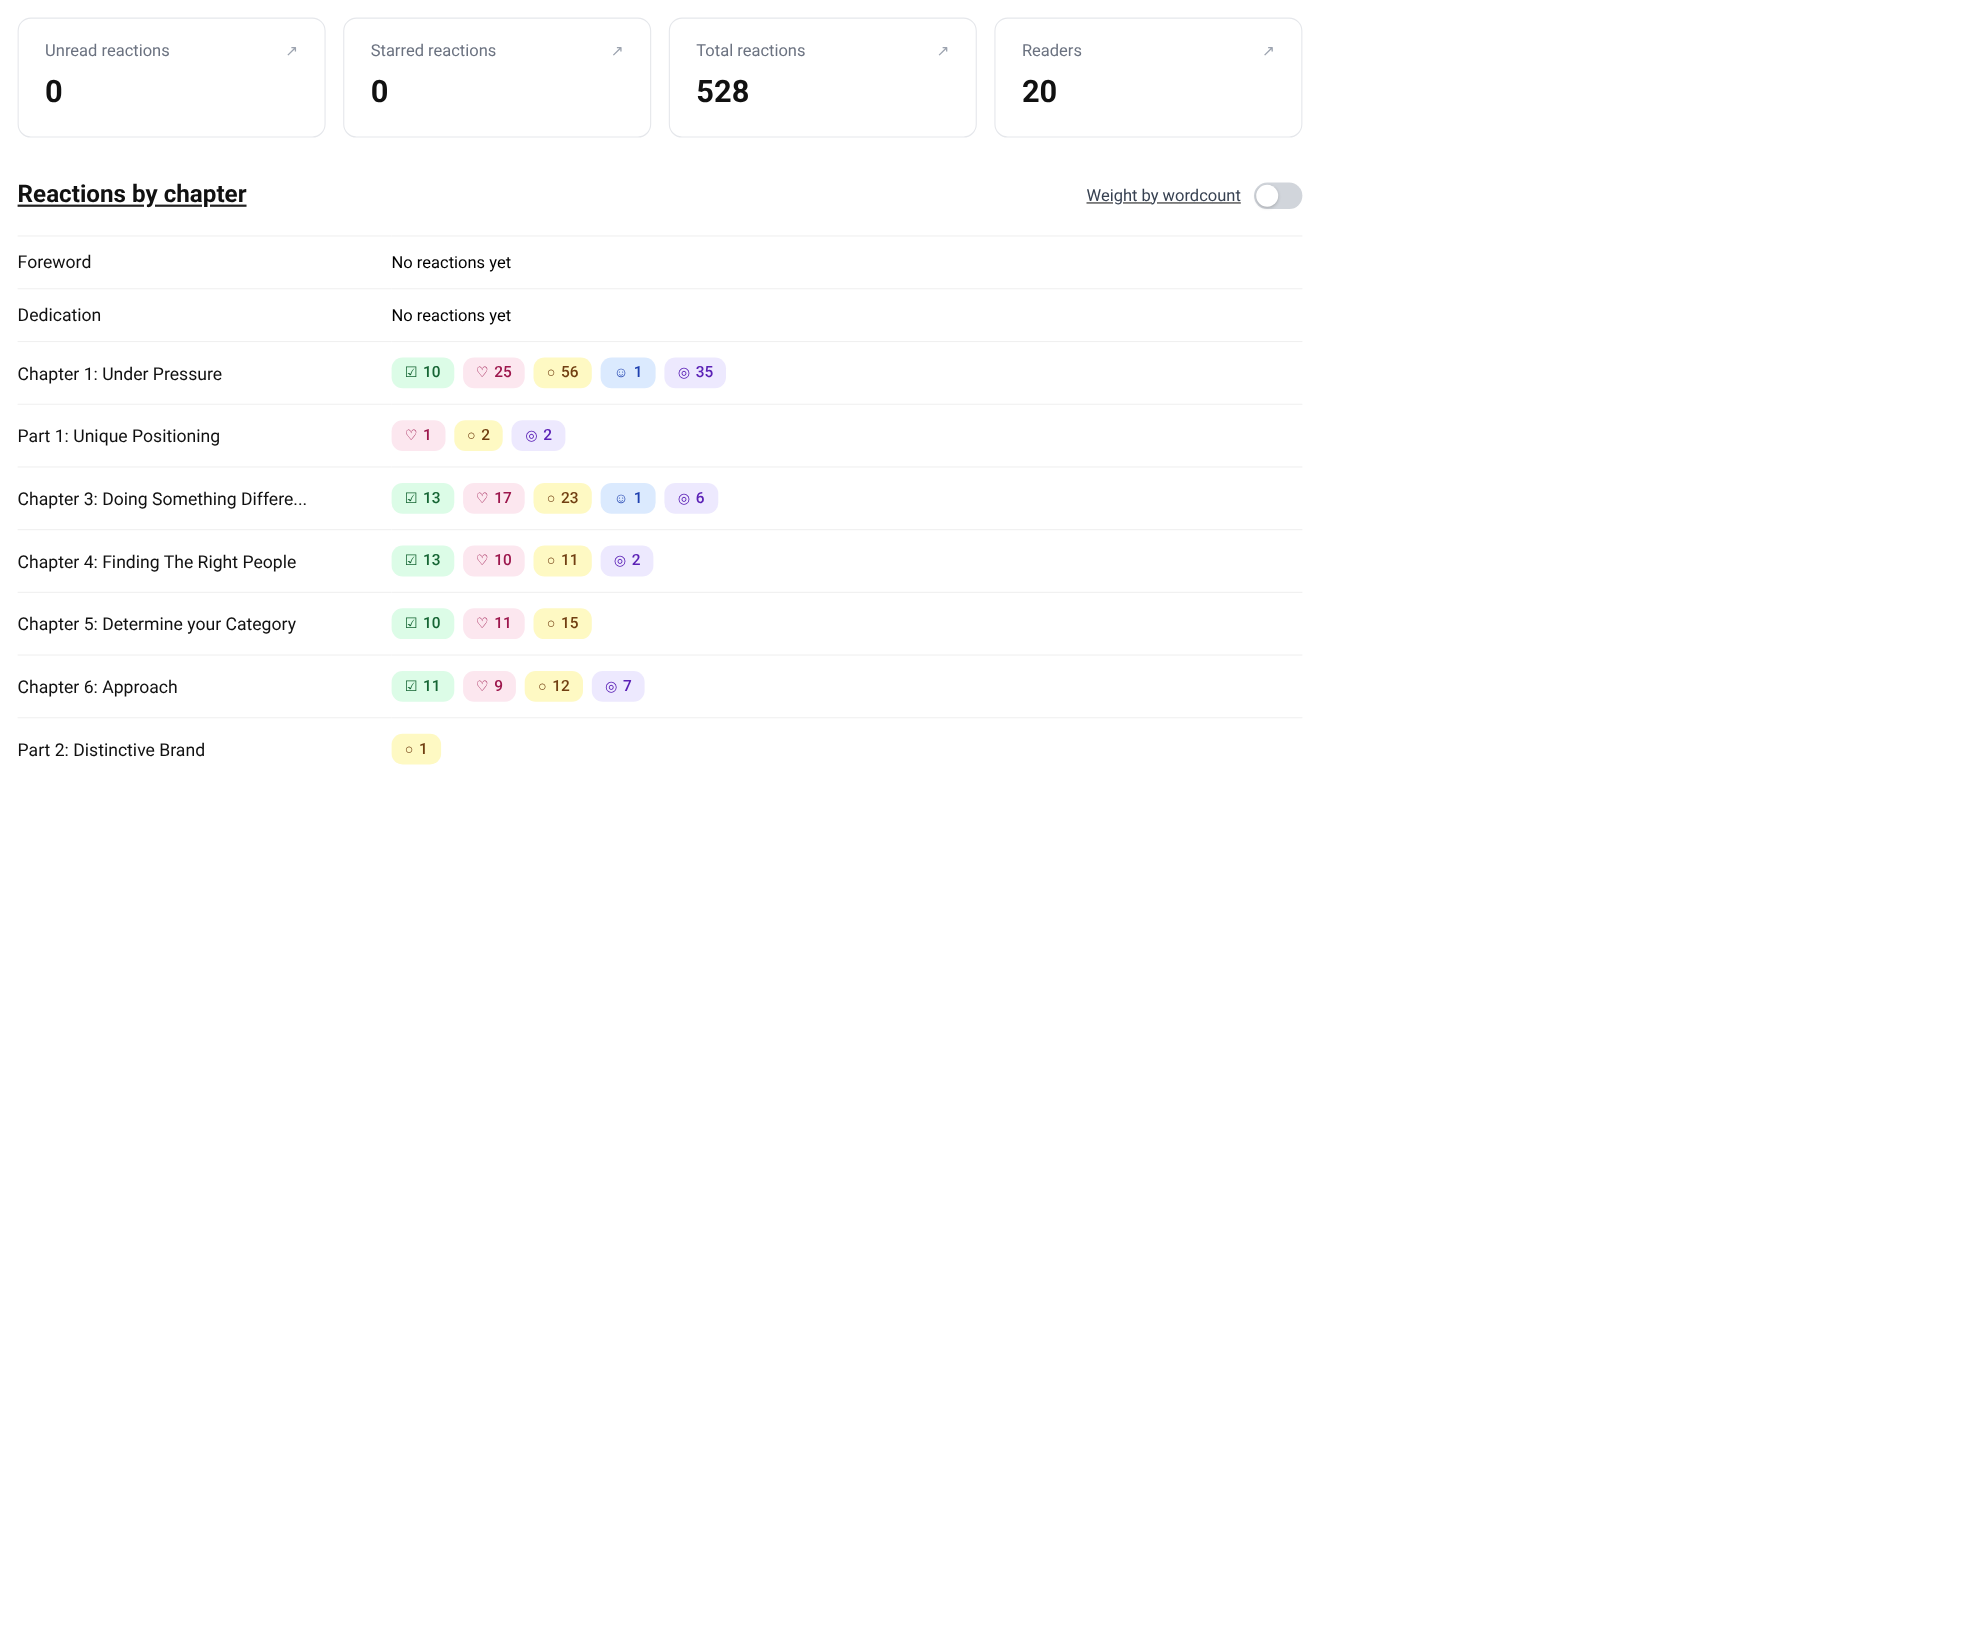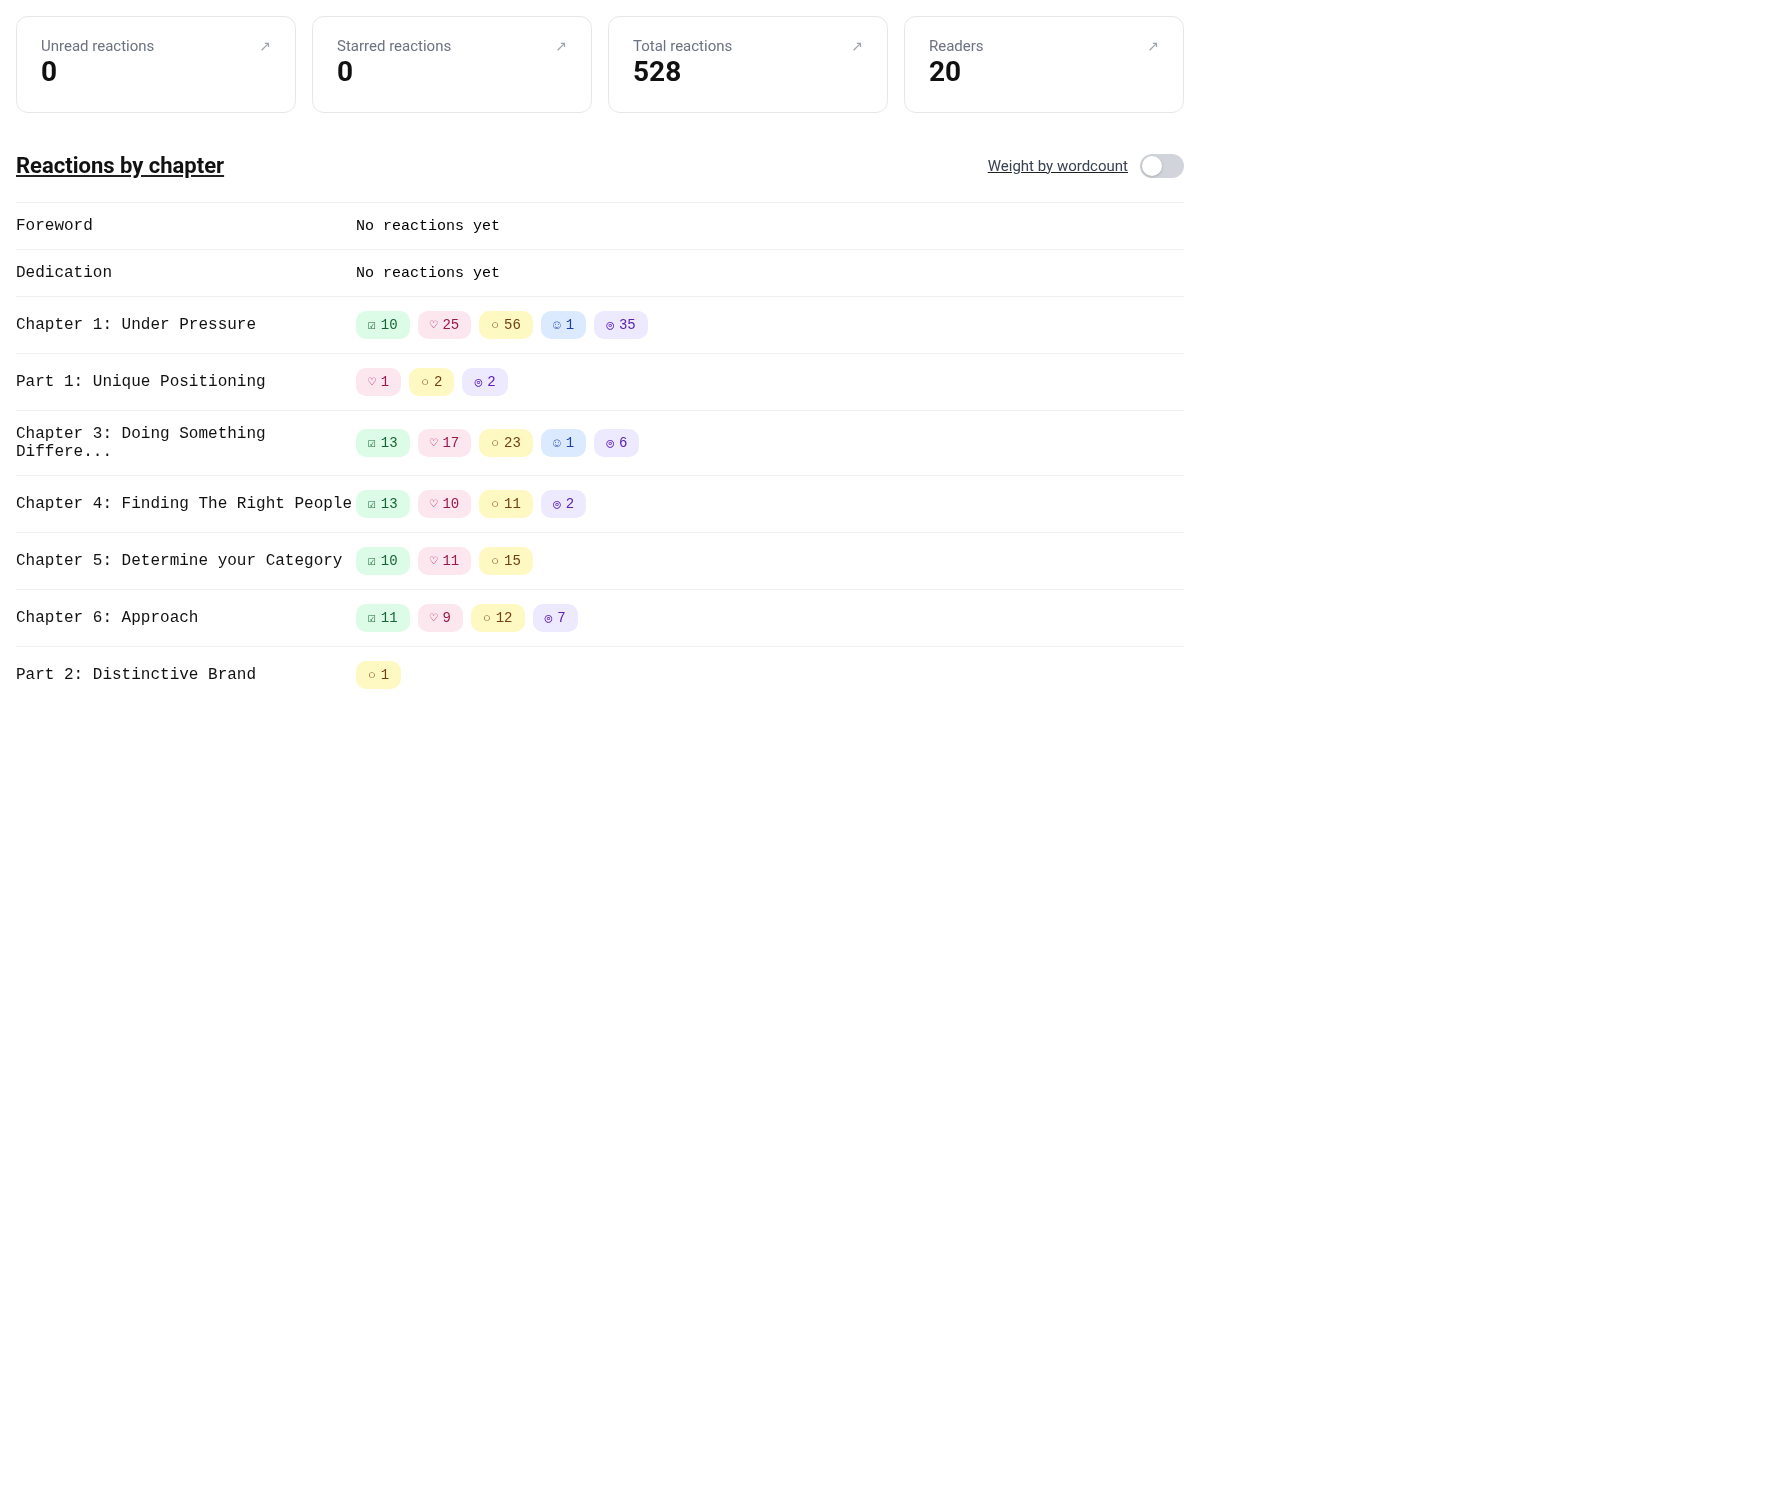--- a/index.html
+++ b/index.html
@@ -18,24 +18,25 @@
       gap: 16px;
       margin-bottom: 40px;
     }
     .stat-card {
       border: 1px solid #e5e7eb;
       border-radius: 12px;
       padding: 20px 24px 24px;
     }
     .stat-card-header {
       display: flex;
-      align-items: center;
+      align-items: flex-end;
       justify-content: space-between;
       color: #6b7280;
       font-size: 15px;
+      margin-bottom: 12px;
     }
     .stat-card-header .arrow {
       font-size: 14px;
       color: #9ca3af;
     }
     .stat-card-value {
       font-size: 28px;
       font-weight: 700;
       color: #111;
     }
@@ -77,21 +78,20 @@
       border-radius: 50%;
       top: 2px;
       left: 2px;
       box-shadow: 0 1px 3px rgba(0,0,0,0.2);
     }
 
     
     .chapter-table {
       width: 100%;
       border-collapse: collapse;
-      font-family: Liberation Mono, monospace;
     }
     .chapter-row {
       border-top: 1px solid #f0f0f0;
     }
     .chapter-row td {
       padding: 14px 0;
       vertical-align: middle;
     }
     .chapter-name {
       font-size: 16px;

